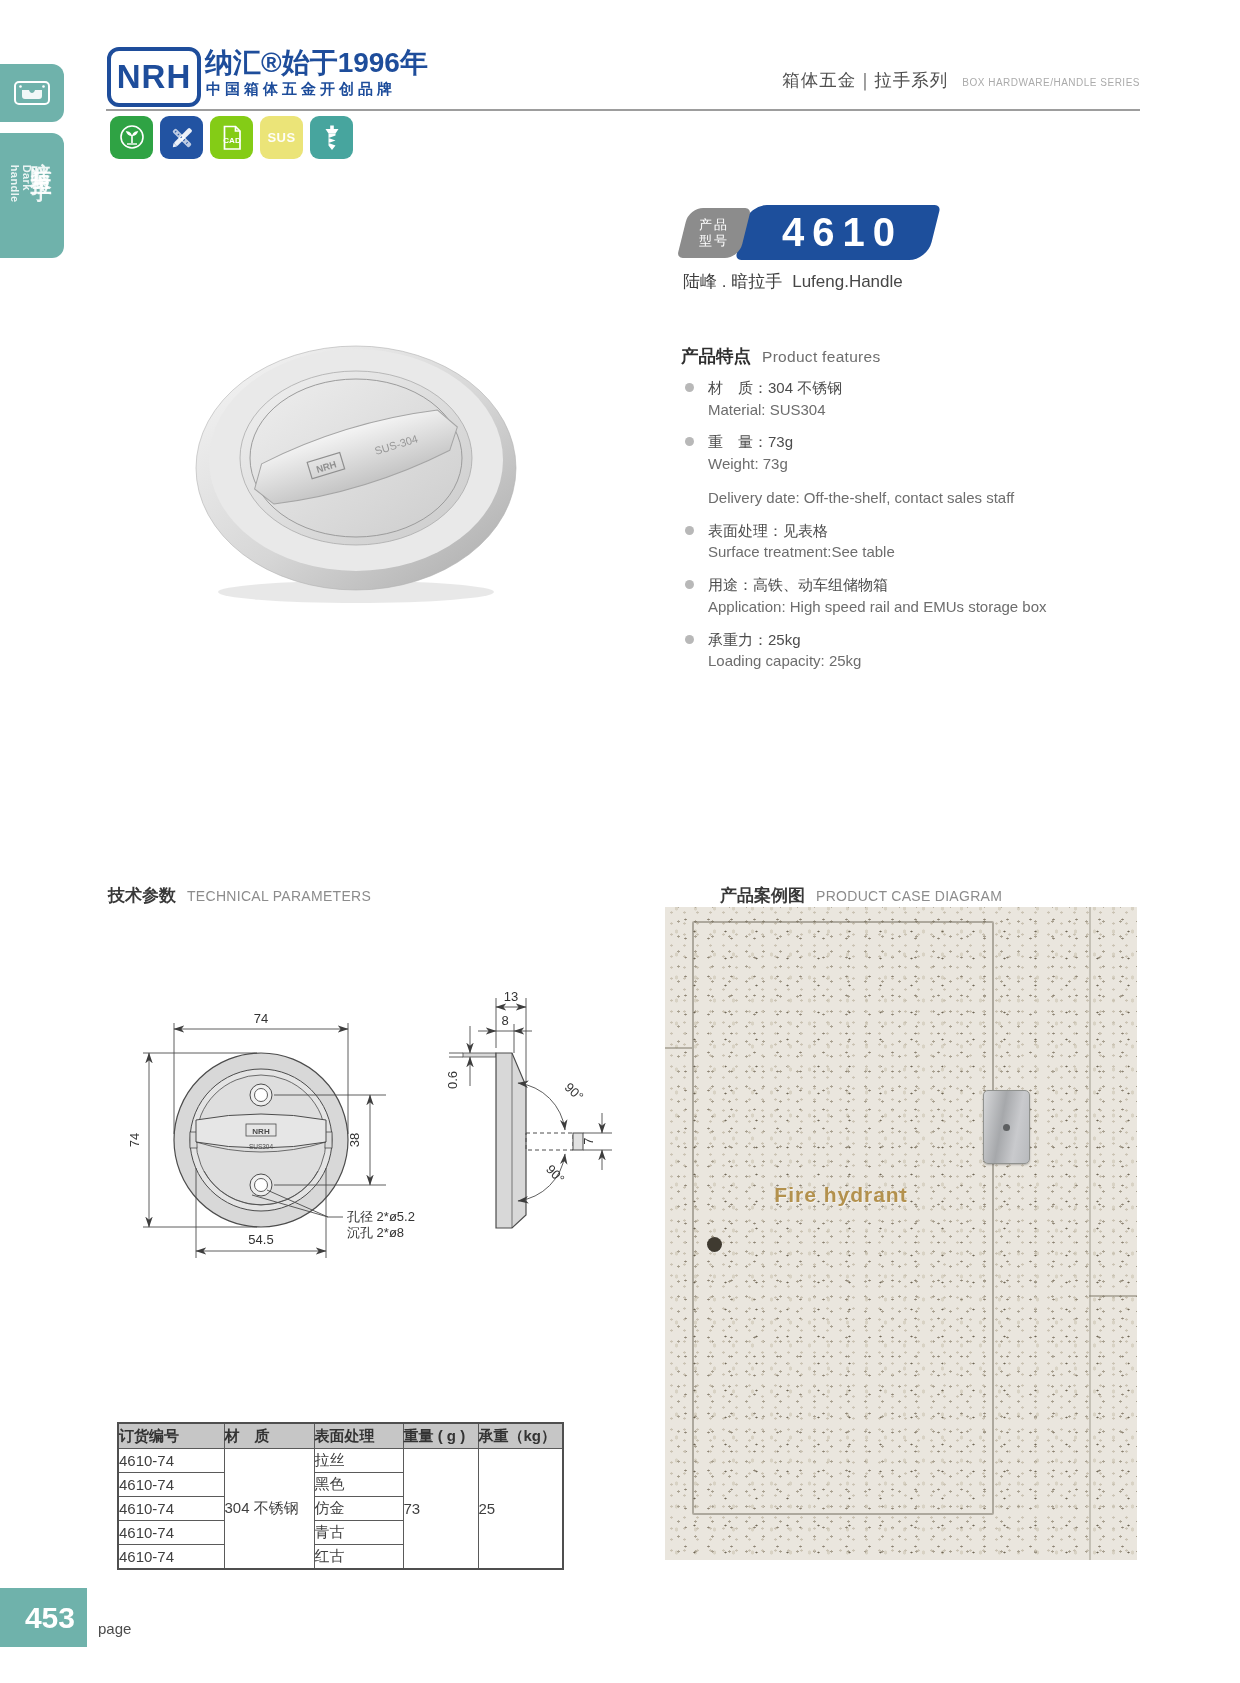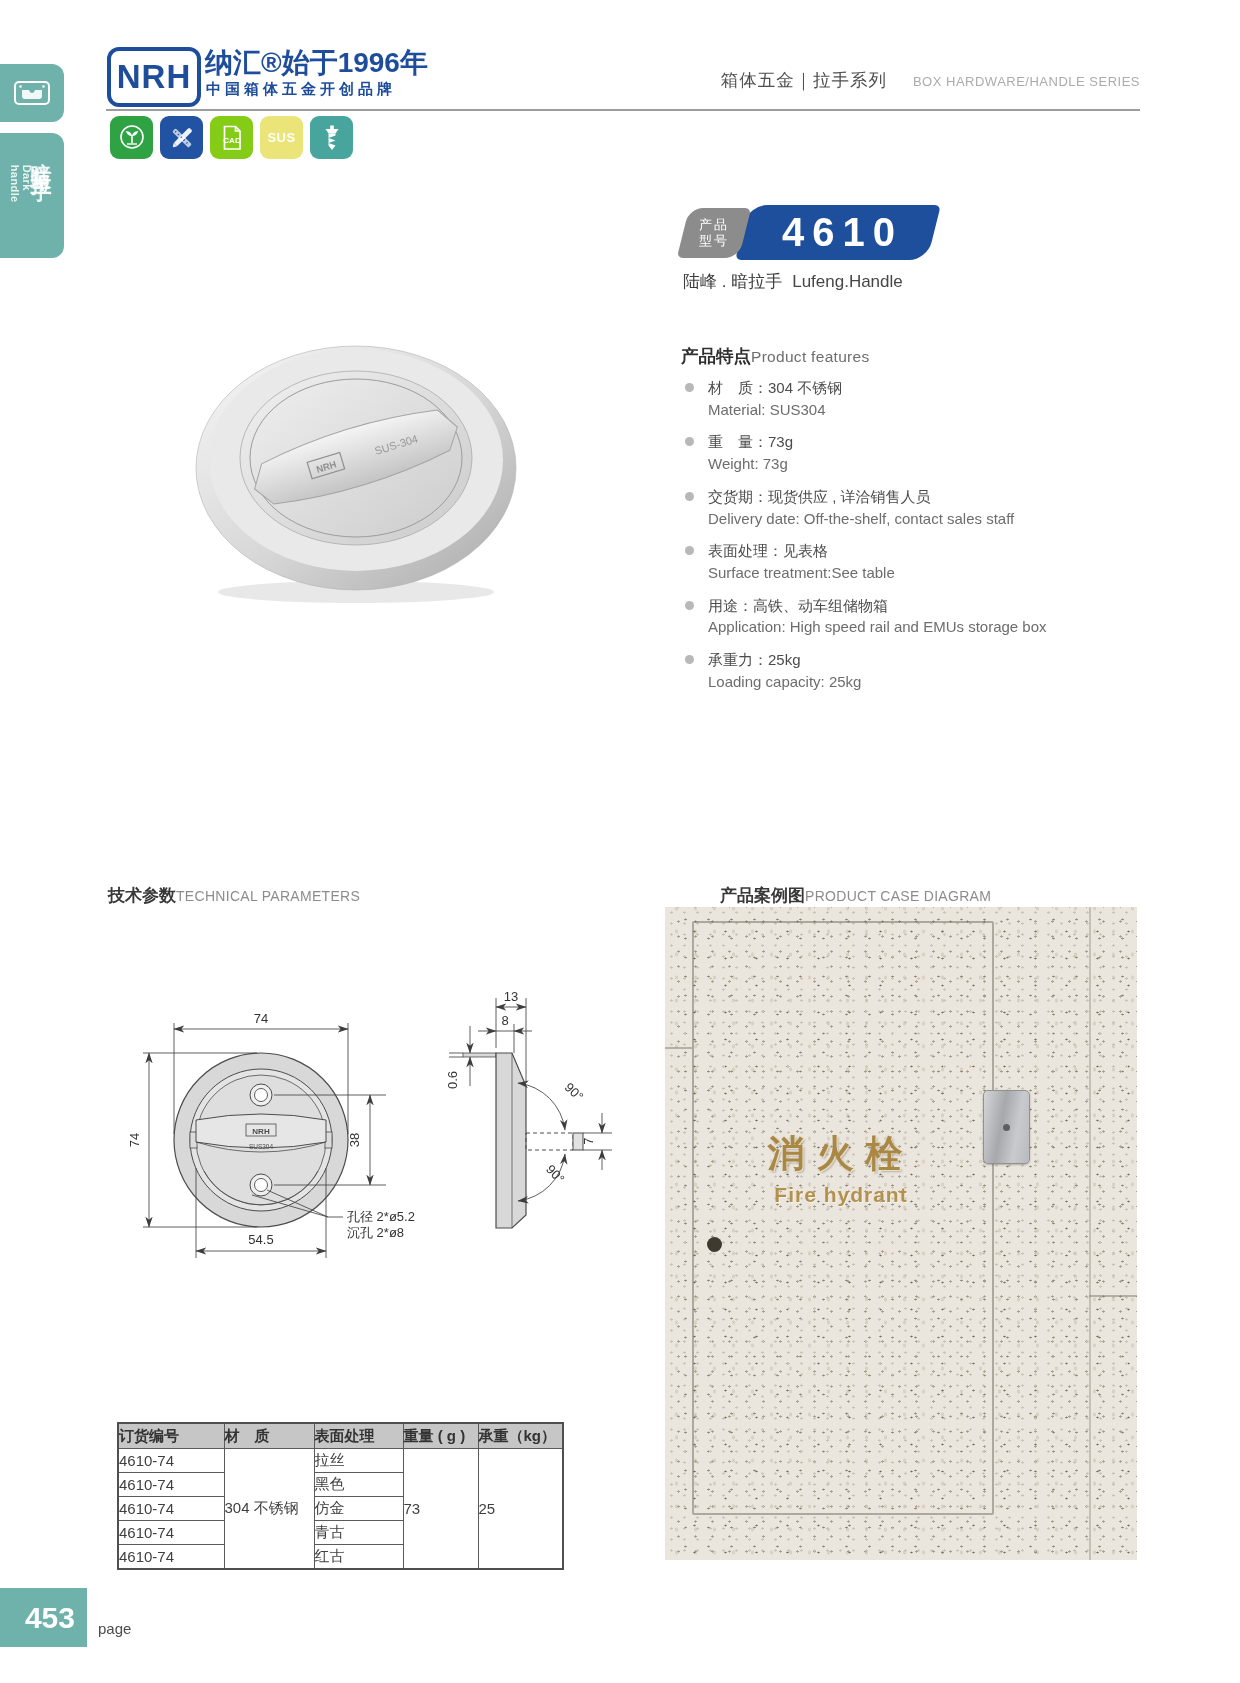--- a/index.html
+++ b/index.html
@@ -17,41 +17,41 @@
          font-size:11px;color:rgba(255,255,255,.85);font-weight:700;letter-spacing:.4px;}
 
   
   .logo-box{position:absolute;left:107px;top:47px;width:86px;height:52px;border:4px solid #1e4d9b;
             border-radius:12px;display:flex;align-items:center;justify-content:center;
             font-size:33px;font-weight:800;color:#1e4d9b;letter-spacing:1px;background:#fff;}
   .brand-cn{position:absolute;left:205px;top:44px;font-size:28px;font-weight:800;color:#1e4d9b;}
   .brand-sub{position:absolute;left:206px;top:80px;font-size:15px;font-weight:700;color:#1e4d9b;letter-spacing:4px;}
   .series-row{position:absolute;top:68px;right:100px;display:flex;align-items:baseline;gap:14px;}
   .series-cn{font-size:17.5px;color:#4f4f4f;letter-spacing:1px;}
-  .series-en{font-size:13px;color:#ababab;letter-spacing:.5px;margin-left:12px;}
+  .series-en{font-size:10px;color:#ababab;letter-spacing:.5px;}
   .divider{position:absolute;left:106px;top:109px;width:1034px;height:2px;background:#9d9d9d;}
   .badges{position:absolute;left:110px;top:116px;display:flex;gap:7px;}
   .badge{width:43px;height:43px;border-radius:9px;display:flex;align-items:center;justify-content:center;}
   .badge .sus-txt{font-size:13px;font-weight:800;color:rgba(255,255,255,.95);letter-spacing:.5px;}
 
   
   .tag-gray{position:absolute;left:683px;top:208px;width:62px;height:50px;background:#8c8c8c;
             transform:skewX(-14deg);border-radius:14px 6px 14px 6px;display:flex;align-items:center;
             justify-content:center;z-index:2;}
   .tag-gray .inner{transform:skewX(14deg);color:#fff;font-size:13px;line-height:1.25;text-align:center;letter-spacing:2px;}
   .tag-blue{position:absolute;left:742px;top:205px;width:192px;height:55px;background:#1d4f9c;
             transform:skewX(-14deg);border-radius:18px 6px 18px 6px;display:flex;align-items:center;
             justify-content:center;z-index:1;}
   .tag-blue .inner{transform:skewX(14deg);color:#fff;font-size:40px;font-weight:700;letter-spacing:8px;padding-left:8px;}
   .product-name{position:absolute;left:683px;top:270px;display:flex;gap:10px;align-items:baseline;}
   .product-name .cn{font-size:17px;color:#3e3e3e;}
   .product-name .en{font-size:17px;color:#474747;}
 
   
-  .sec-head{position:absolute;display:flex;align-items:baseline;}
+  .sec-head{position:absolute;display:flex;align-items:baseline;gap:11px;}
   .sec-head .cn{font-size:17px;font-weight:700;color:#383838;}
   .sec-head .en{font-size:14px;color:#8c8c8c;letter-spacing:.3px;}
   .feat-title{left:681px;top:344px;}
   .feat-title .cn{font-size:17.5px;color:#2f2f2f;}
   .feat-title .en{font-size:15.5px;color:#6e6e6e;}
   .feat-list{position:absolute;left:681px;top:378px;width:452px;}
   .feat-item{margin-bottom:12px;}
   .feat-cn{position:relative;padding-left:27px;font-size:15px;color:#4c4c4c;line-height:1.38;}
   .feat-cn::before{content:"";position:absolute;left:4px;top:5px;width:9px;height:9px;border-radius:50%;background:#b8b8b8;}
   .feat-en{padding-left:27px;font-size:15px;color:#6d6d6d;line-height:1.45;margin-top:0;}
@@ -219,21 +219,20 @@
   <div class="feat-list">
     <div class="feat-item">
       <div class="feat-cn">材　质：304 不锈钢</div>
       <div class="feat-en">Material: SUS304</div>
     </div>
     <div class="feat-item">
       <div class="feat-cn">重　量：73g</div>
       <div class="feat-en">Weight: 73g</div>
     </div>
     <div class="feat-item">
-      <div class="feat-cn">交货期：现货供应 , 详洽销售人员</div>
       <div class="feat-en">Delivery date: Off-the-shelf, contact sales staff</div>
     </div>
     <div class="feat-item">
       <div class="feat-cn">表面处理：见表格</div>
       <div class="feat-en">Surface treatment:See table</div>
     </div>
     <div class="feat-item">
       <div class="feat-cn">用途：高铁、动车组储物箱</div>
       <div class="feat-en">Application: High speed rail and EMUs storage box</div>
     </div>
@@ -338,21 +337,20 @@
       <path class="dimline" d="M465,226 A54,54 0 0 1 418,273" marker-start="url(#arr)" marker-end="url(#arr)"></path>
       <text class="dim" x="452" y="249" text-anchor="middle" transform="rotate(47 452 249)">90°</text>
     </g>
   </svg>
 
   <div class="case-photo">
     <div class="grout" style="left:0;top:140px;width:27px;height:2px;"></div>
     <div class="grout" style="left:424px;top:0;width:2px;height:653px;opacity:.7;"></div>
     <div class="grout" style="left:424px;top:388px;width:48px;height:2px;"></div>
     <div class="door-outline"></div>
-    <div class="gold-cn">消火栓</div>
     <div class="gold-en">Fire hydrant</div>
     <div class="handle-plate">
         <div class="dot"></div>
       </div>
     <div class="keyhole"></div>
   </div>
 
   <table class="spec-table">
     <colgroup>
       <col style="width:106px">

